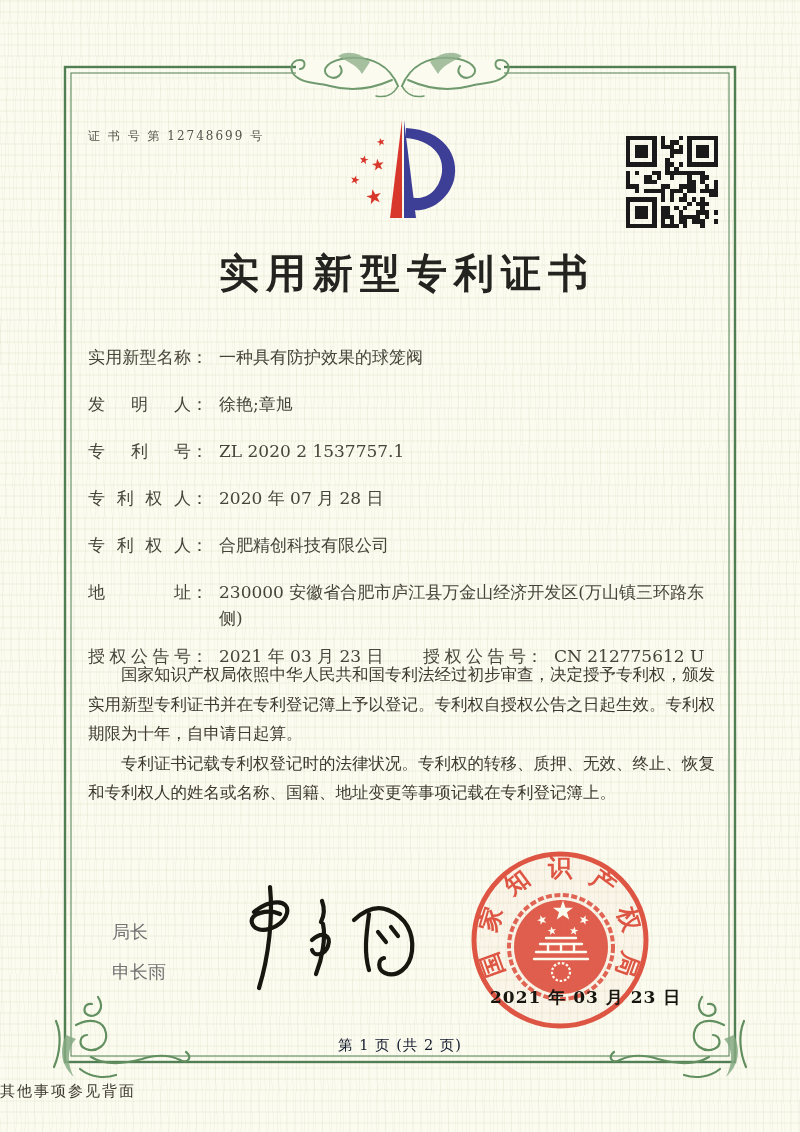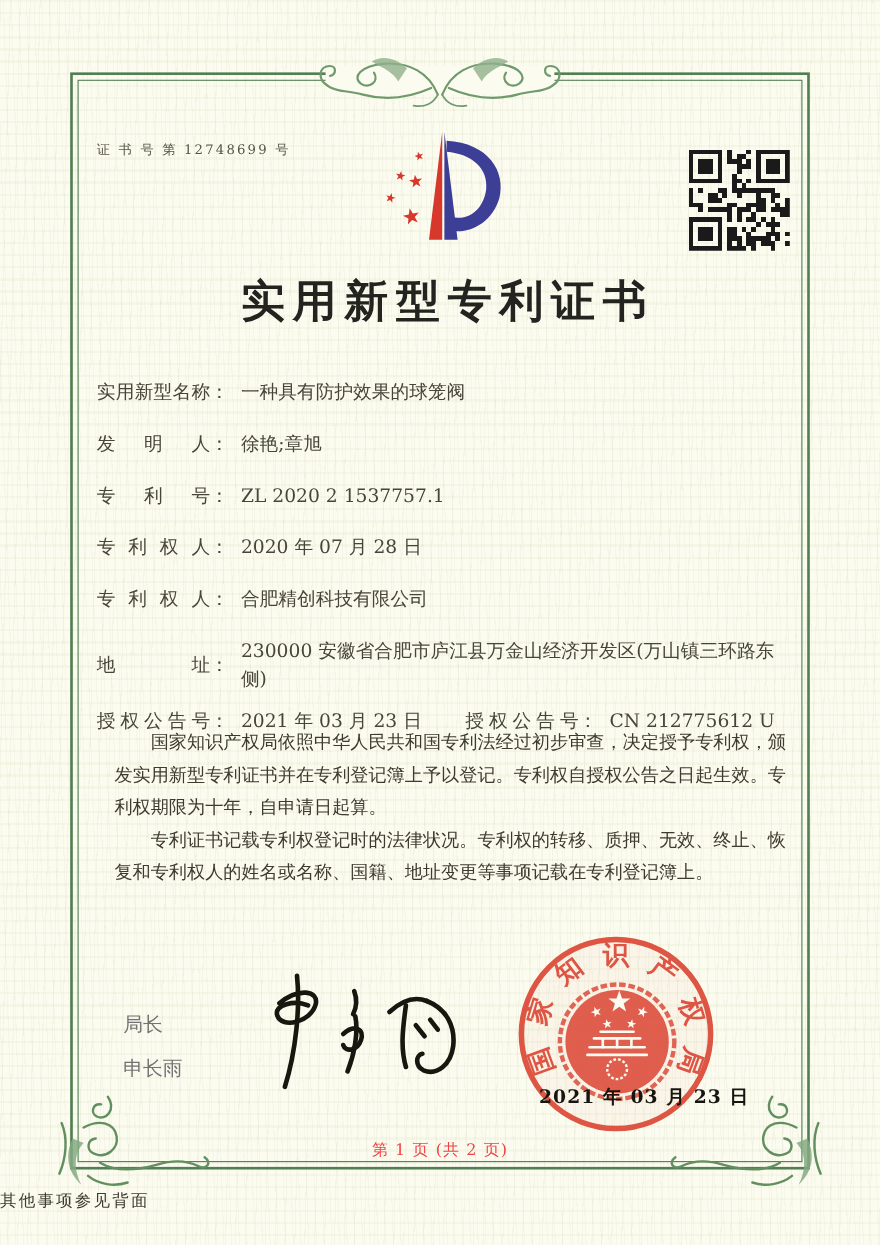--- a/index.html
+++ b/index.html
@@ -23,42 +23,42 @@
   .cert-no { position:absolute; left:88px; top:128px; font-size:12px;
              letter-spacing:2px; color:#55534a; }
   .logo   { position:absolute; left:336px; top:110px; width:140px; height:130px; }
   .qr     { position:absolute; left:626px; top:136px; width:92px; height:92px; }
 
   .title  { position:absolute; left:0; right:0; top:246px; text-align:center;
             font-size:40px; font-weight:600; letter-spacing:7px; color:#23231f;padding-left:14px; }
 
   .fields { position:absolute; left:88px; top:344px; width:626px; font-size:17px;
             color:#474439; }
-  .frow   { display:flex; align-items:center; line-height:26px; margin-bottom:21px; }
+  .frow   { display:flex; align-items:flex-start; line-height:26px; margin-bottom:21px; }
   .frow.addr { margin-bottom:12px; }
   .flabel { flex:none; width:103px; text-align:justify; text-align-last:justify; }
   .fcolon { flex:none; margin-right:11px; }
   .fvalue { flex:1; }
   .fvalue.fixed { flex:none; width:186px; }
   .flabel2 { flex:none; width:103px; text-align:justify; text-align-last:justify; margin-left:18px; }
 
   .body-text { position:absolute; left:88px; top:660px; width:628px;
                font-size:16.5px; line-height:29.5px; color:#3e3a30; }
-  .body-text p { text-indent:2em;margin-left:16px; }
+  .body-text p { text-indent:2em; }
 
   .signer { position:absolute; left:112px; top:912px; font-size:18px;
             line-height:40px; color:#737373; }
   .signature { position:absolute; left:226px; top:880px; width:210px; height:115px; }
 
   .seal { position:absolute; left:452px; top:832px; width:220px; height:216px; opacity:.93; }
   .seal-date { position:absolute; left:490px; top:986px; font-size:17px; font-weight:700;
                letter-spacing:1px; color:#16150f; z-index:5; }
 
   .page-info { position:absolute; left:0; right:0; top:1036px; text-align:center;
-               font-size:14.5px; color:#ef4444; letter-spacing:1px; }
+               font-size:14.5px; color:#0f172a; letter-spacing:1px; }
   .back-note { position:absolute; left:0; right:0; top:1082px; text-align:left;
                font-size:15px; color:#3e3a30; letter-spacing:2px; }
 </style>
 </head>
 <body>
 
 <div class="page">
 
   <svg class="deco" width="800" height="1132" viewBox="0 0 800 1132">
     <rect x="65" y="67" width="670" height="995" fill="none" stroke="#517e52" stroke-width="2.4"></rect>

